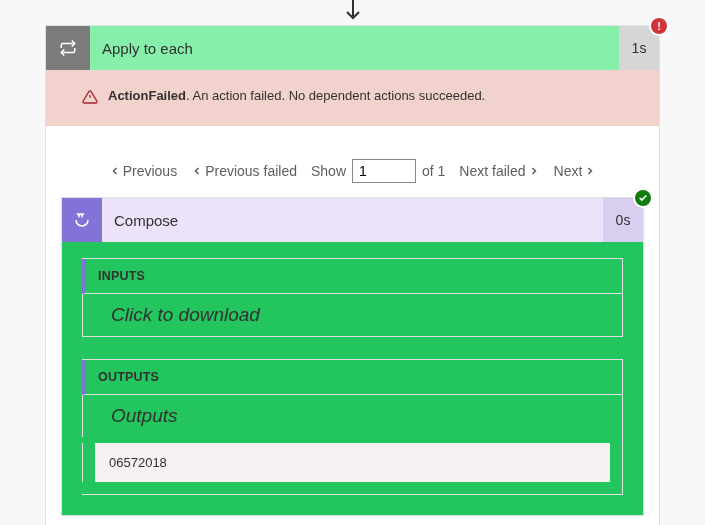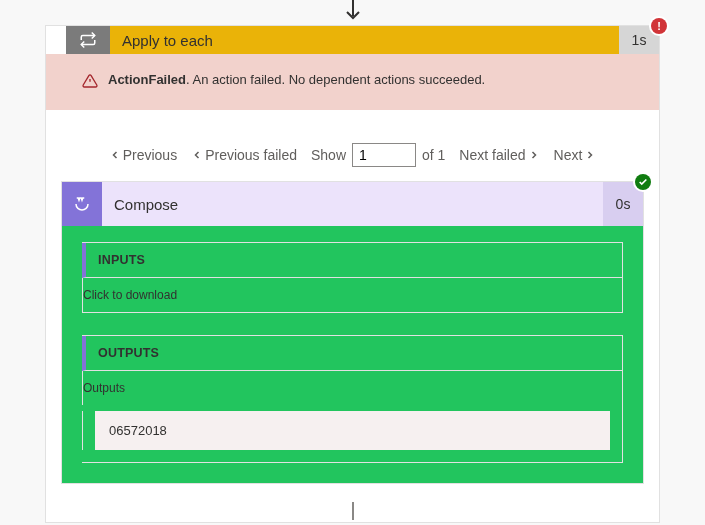--- a/index.html
+++ b/index.html
@@ -22,23 +22,22 @@
   }
   .arrow-down svg { display:inline-block; }
   .card {
     background: #fff;
     border: 1px solid #e1e1e1;
     position: relative;
   }
   .card-header {
     display: flex;
     align-items: stretch;
-    height: 28px;
-    background: #eab308;
-    margin-left: 20px;
+    height: 44px;
+    background: #86efac;
   }
   .card-header .icon-box {
     width: 44px;
     display: flex;
     align-items: center;
     justify-content: center;
     background: #7b7b7b;
     color: #fff;
   }
   .card-header .title {
@@ -140,23 +139,24 @@
   .block:last-child { margin-bottom:0; }
   .block-title {
     border-left:4px solid #8373d8;
     padding:10px 12px;
     font-weight:600;
     font-size:12.5px;
     letter-spacing:0.2px;
     border-bottom:1px solid #e1e1e1;
   }
   .block-row {
-    padding:10px 0;
-    font-size:12px;
+    padding:10px 28px;
+    font-size:19px;
     border-left:1px solid #e1e1e1;
+    font-style:italic;
   }
   .output-val {
     margin:6px 12px 12px 12px;
     background:#f6f0f0;
     padding:12px 14px;
     font-size:13px;
   }
   .block .pad-left { border-left:1px solid #e1e1e1; }
   .bottom-connector {
     height:20px;

